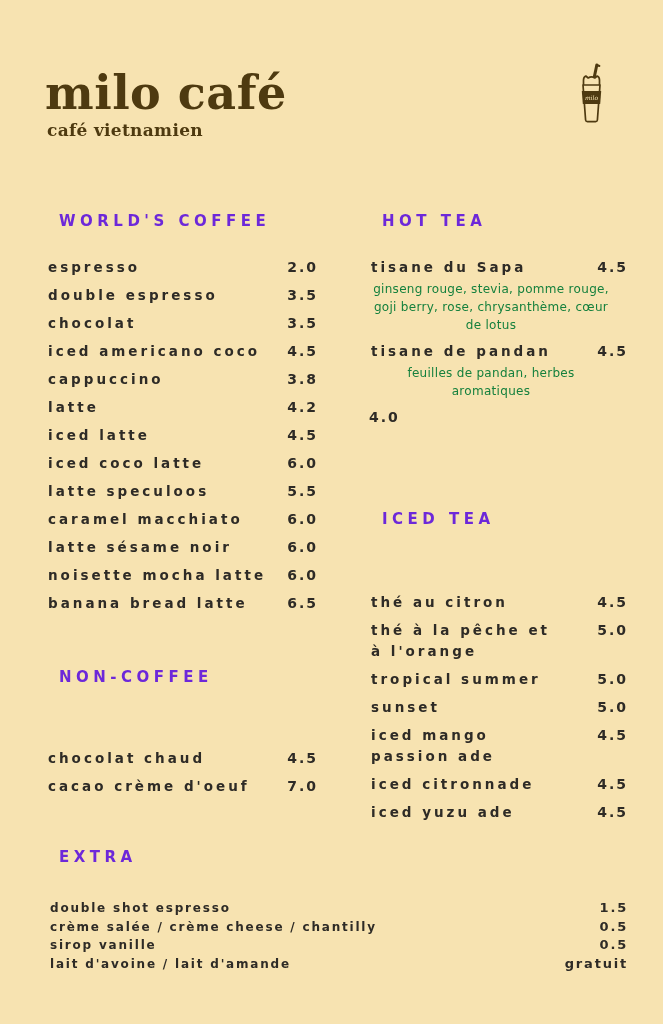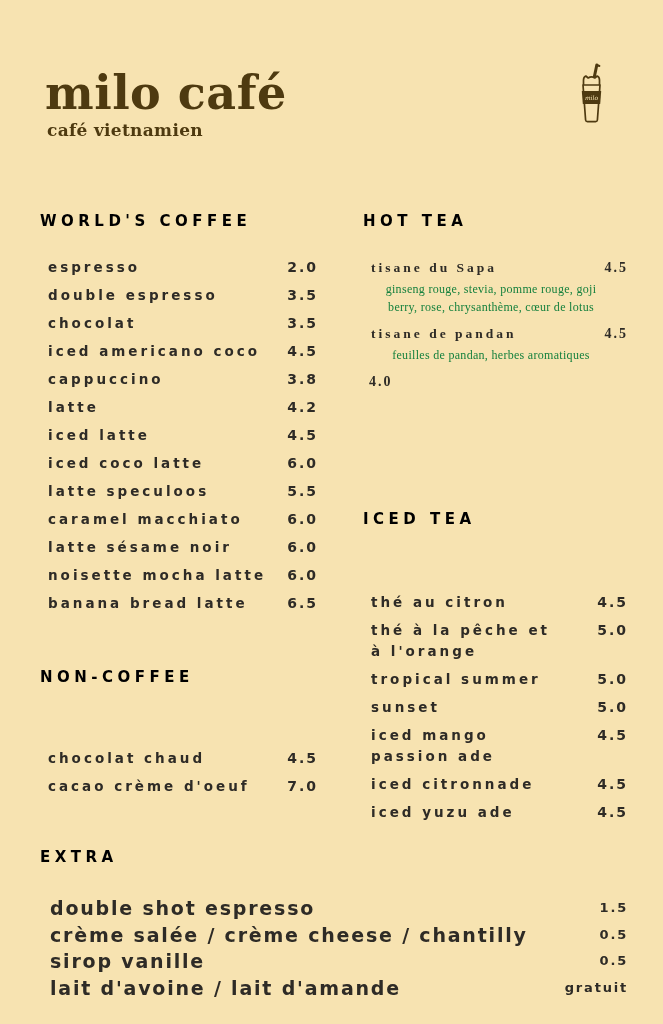--- a/index.html
+++ b/index.html
@@ -31,26 +31,26 @@
   
   .section { position:absolute; }
   .sec-worlds   { left:40px;  top:212px; width:278px; }
   .sec-hot      { left:363px; top:212px; width:265px; }
   .sec-iced     { left:363px; top:510px; width:265px; }
   .sec-nonco    { left:40px;  top:668px; width:278px; }
   .sec-extra    { left:40px;  top:848px; width:588px; }
 
   .section-header {
     font-weight:700; font-size:15px; letter-spacing:4.5px;
-    color:#000000; line-height:19px;
+    color:#6d28d9; line-height:19px;margin-left:19px;
   }
 
   .rows { }
   .sec-worlds .rows { margin-top:26px; }
-  .sec-hot    .rows { margin-top:26px;font-family:Liberation Serif, serif; }
+  .sec-hot    .rows { margin-top:26px; }
   .sec-iced   .rows { margin-top:63px; }
   .sec-nonco  .rows { margin-top:61px; }
   .sec-extra  .rows { margin-top:32px; }
 
   .row {
     display:flex; justify-content:space-between; align-items:flex-start;
   }
   .rows > .row + .row, .rows > .group + .group, .rows > .group + .row { margin-top:7px; }
 
   .iname {
@@ -63,22 +63,22 @@
   }
   .sec-iced .iname { max-width:205px; }
 
   .group .desc {
     font-weight:400; font-size:12px; letter-spacing:0.3px;
     line-height:18px; color:#15803d;
     max-width:240px; margin:2px 0 6px 8px;text-align:center;
   }
 
   
-  .sec-extra .row + .row { margin-top:8px; }
-  .sec-extra .iname { font-size:19px; letter-spacing:1.8px; line-height:18.5px; padding-left:10px; }
+  .sec-extra .row + .row { margin-top:0; }
+  .sec-extra .iname { font-size:12px; letter-spacing:1.8px; line-height:18.5px; padding-left:10px; }
   .sec-extra .iprice { font-size:13px; letter-spacing:1.8px; line-height:18.5px; }
 </style>
 </head>
 <body>
 
 <div class="page">
 
   <div class="menu-title">milo café</div>
   <div class="menu-subtitle">café vietnamien</div>
 

